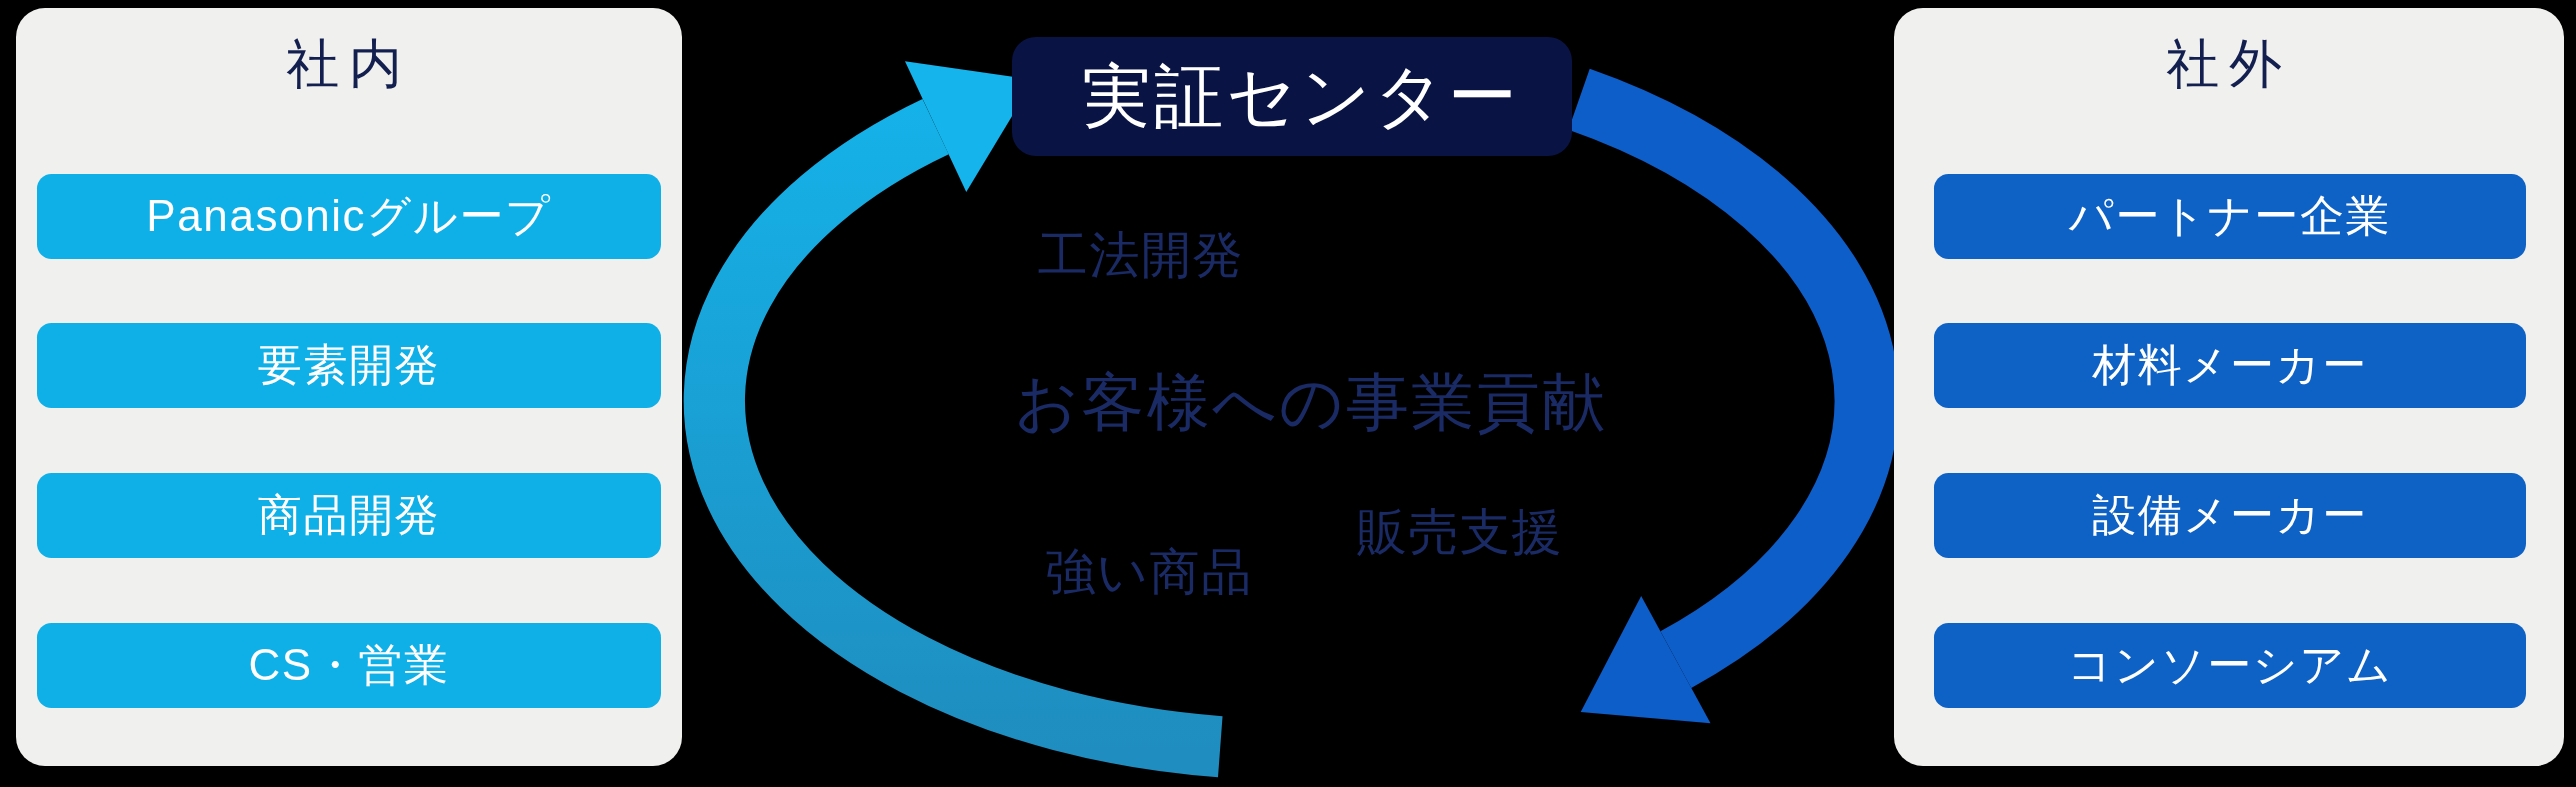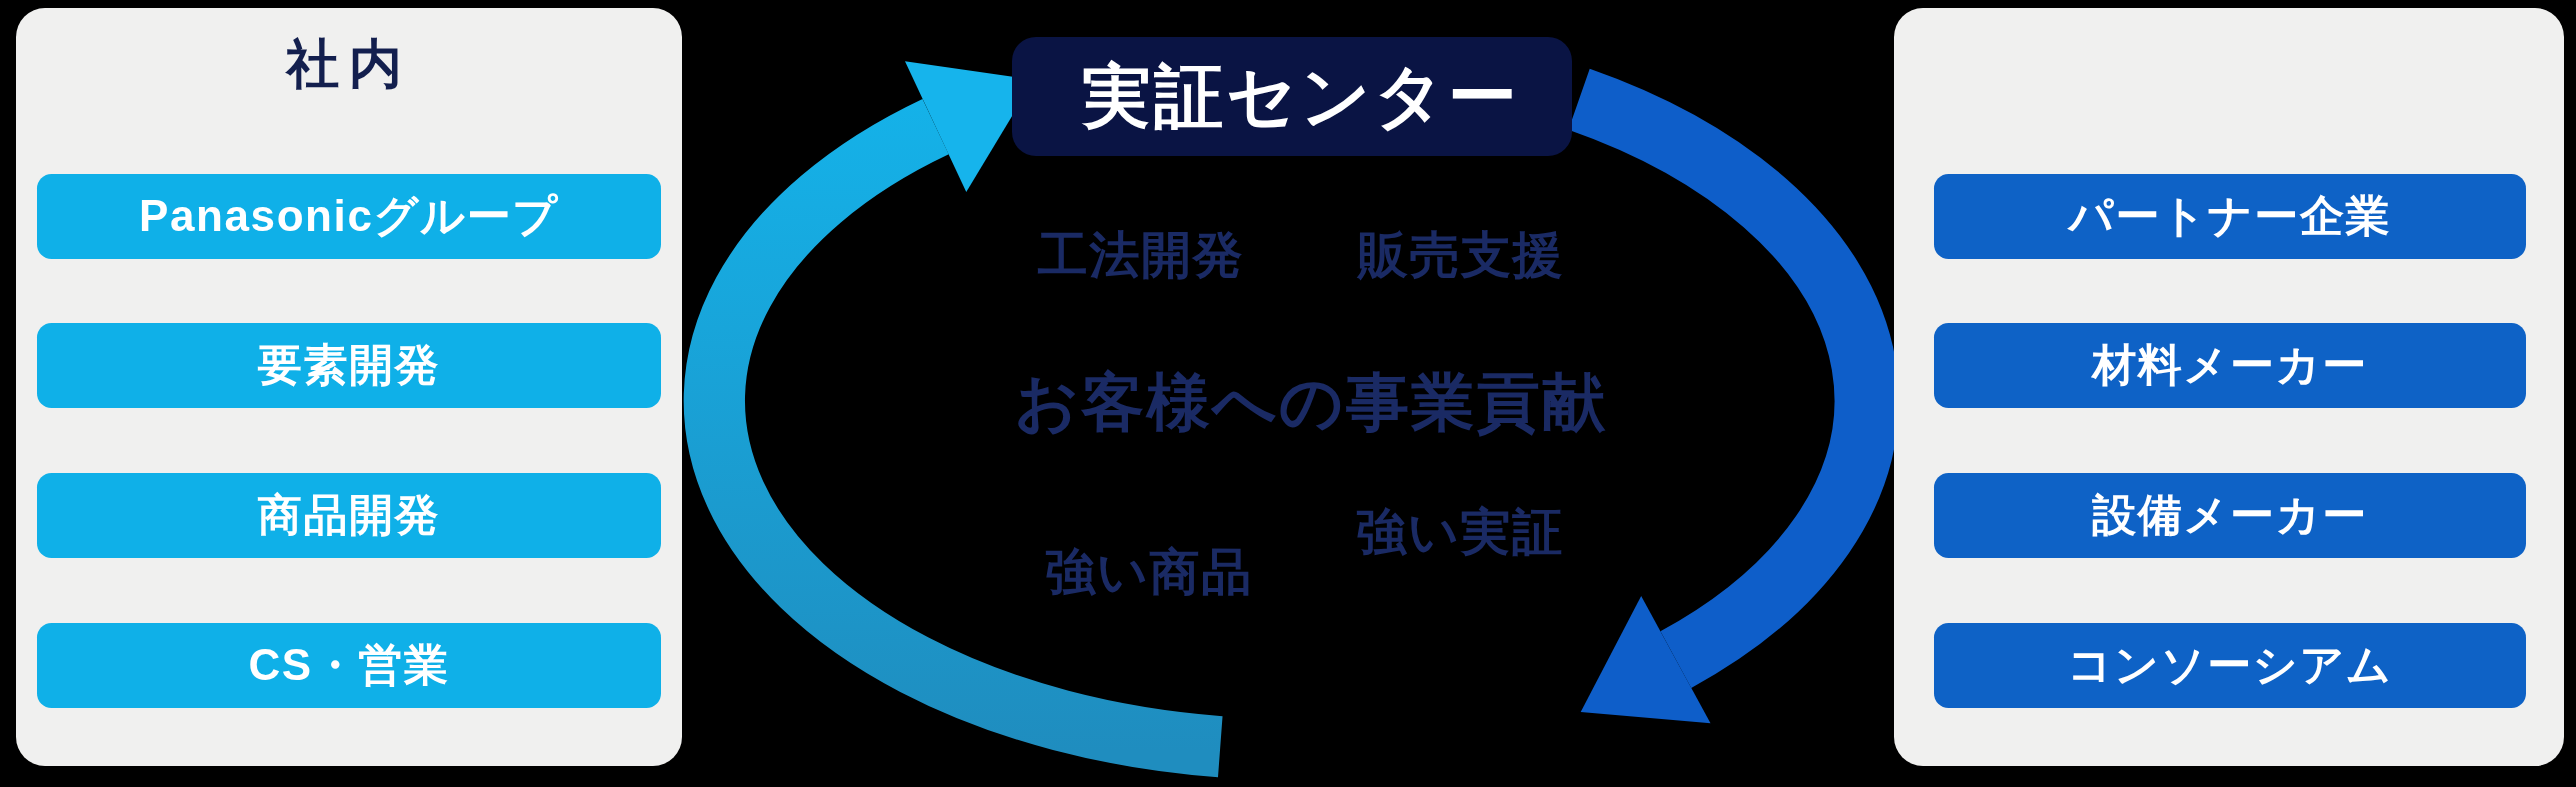--- a/index.html
+++ b/index.html
@@ -2,21 +2,21 @@
 <html style="font-size:13px"><head>
 <meta charset="utf-8">
 <style>
   html,body{margin:0;padding:0;background:#000;}
   .canvas{
     position:relative;
     width:2576px;height:778px;
     background:#000000;
     overflow:hidden;
     font-family:"Liberation Sans","DejaVu Sans",sans-serif;
-    font-weight:bold;
+    font-weight:normal;
   }
   
   .panel{
     position:absolute;top:8px;height:758px;
     background:#f0f0ef;border-radius:29px;z-index:3;
   }
   .panel-left{left:16px;width:666px;}
   .panel-right{left:1894px;width:670px;}
   .panel-title{
     text-align:center;margin-top:21px;
@@ -75,29 +75,29 @@
 
   <div class="panel panel-left">
     <div class="panel-title">社内</div>
     <div class="chip chip-cyan chip-0">Panasonicグループ</div>
     <div class="chip chip-cyan chip-1">要素開発</div>
     <div class="chip chip-cyan chip-2">商品開発</div>
     <div class="chip chip-cyan chip-3">CS・営業</div>
   </div>
 
   <div class="panel panel-right">
+    <div class="panel-title">社外</div>
     <div class="chip chip-blue chip-0">パートナー企業</div>
     <div class="chip chip-blue chip-1">材料メーカー</div>
     <div class="chip chip-blue chip-3">コンソーシアム</div>
     <div class="chip chip-blue chip-2">設備メーカー</div>
   </div>
 
   <div class="navy-box box-top">実証センター</div>
 
   <div class="cycle-label lbl-tl">工法開発</div>
-  <div class="cycle-label lbl-tr">販売支援</div>
   <div class="cycle-label lbl-bl">強い商品</div>
-  <div class="cycle-label lbl-br">強い実証</div>
+  <div class="cycle-label lbl-br">販売支援</div>
 
   <div class="center-text">お客様への事業貢献</div>
 
 </div>
 
 
 </body></html>

